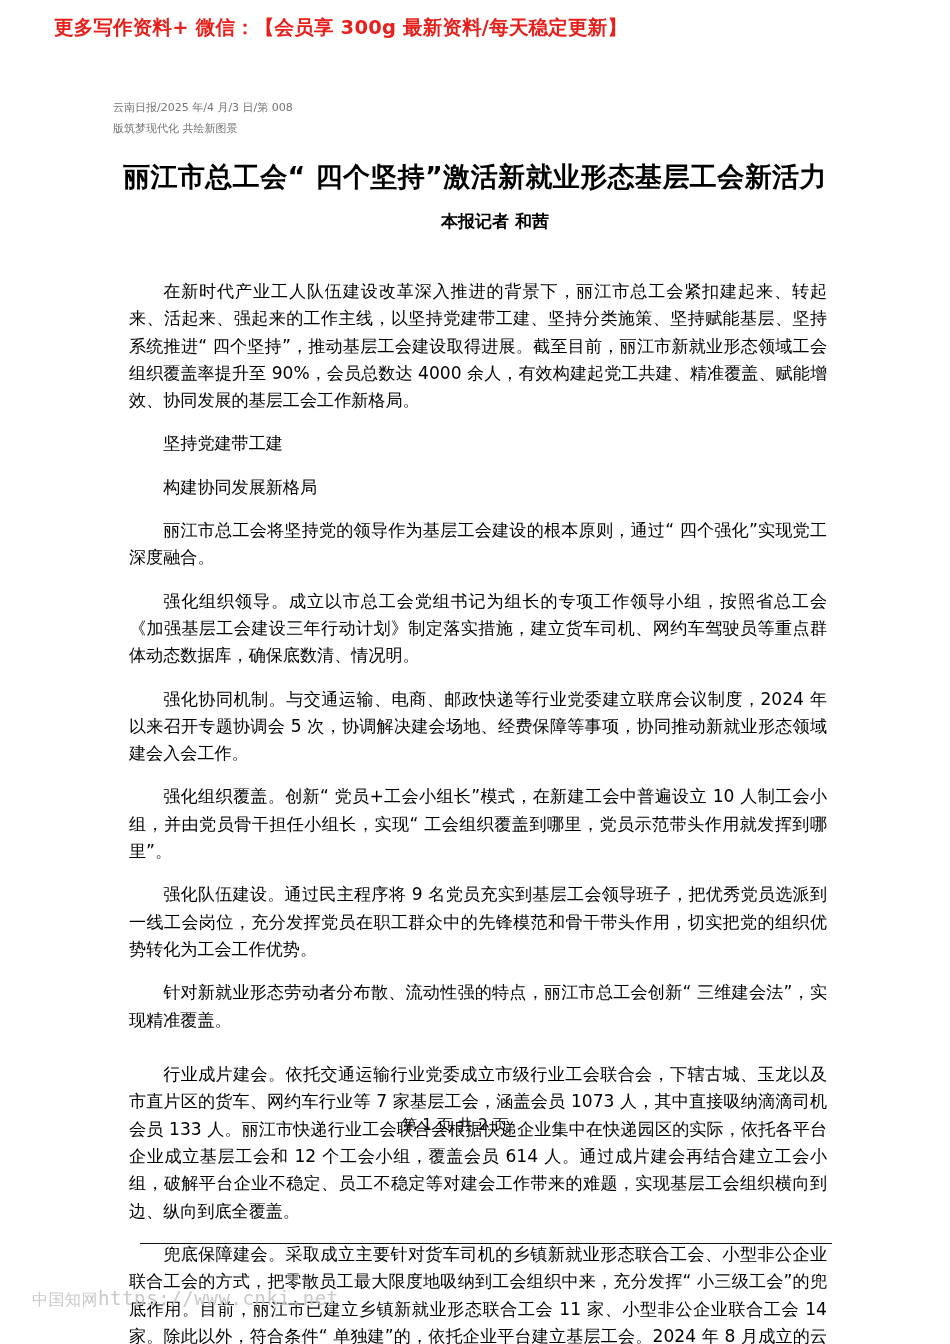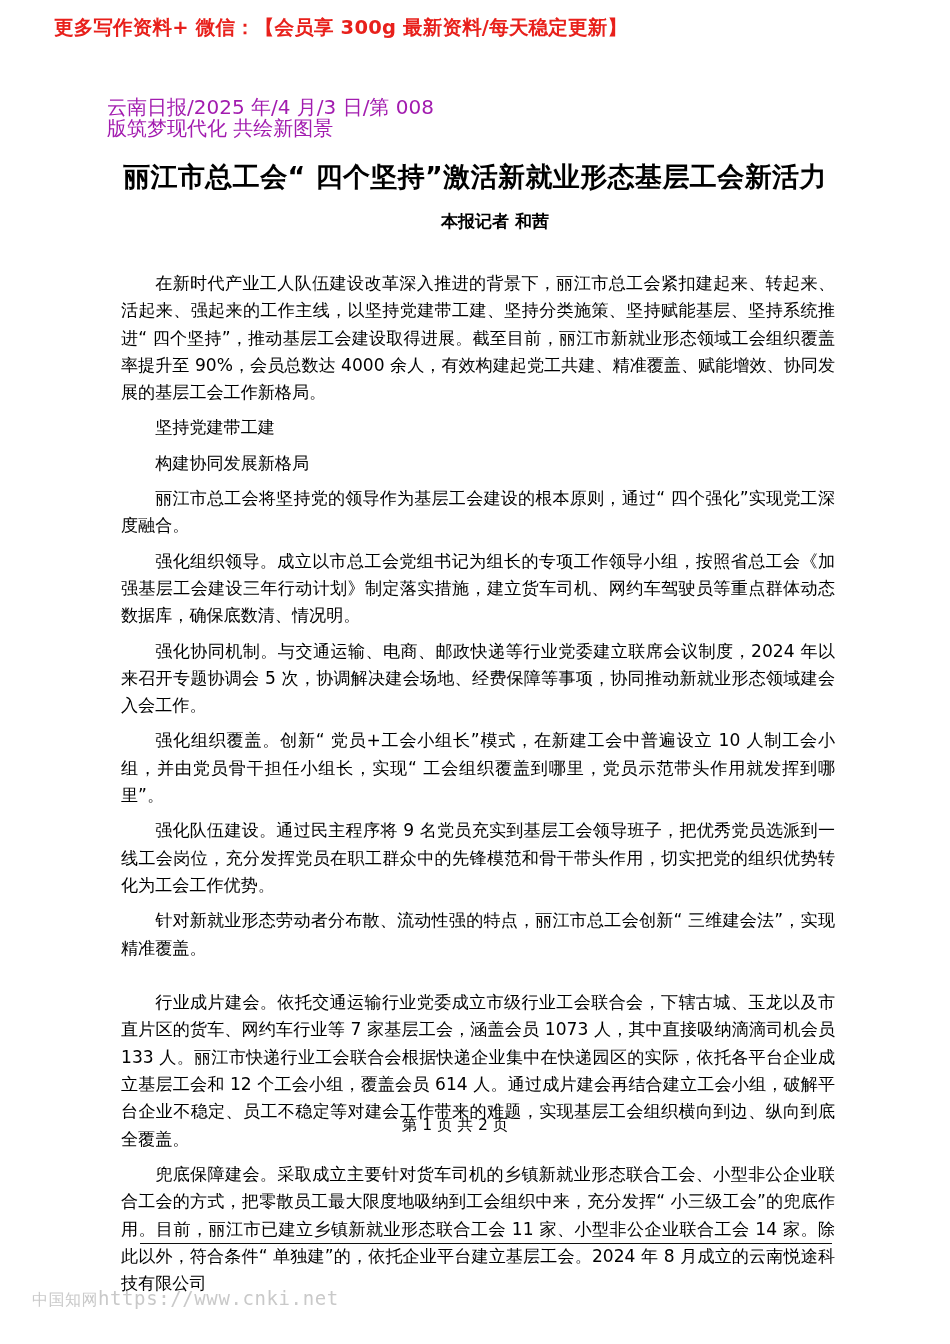--- a/index.html
+++ b/index.html
@@ -31,25 +31,25 @@
     font-size: 19.5px;
     font-weight: bold;
     color: #e8201b;
     letter-spacing: 0.2px;
     white-space: nowrap;
   }
 
   
   .masthead {
     position: absolute;
-    left: 107px;
+    left: 113px;
     top: 97px;
-    font-size: 20px;
+    font-size: 11px;
     line-height: 21px;
-    color: #a21caf;
+    color: #737373;
     white-space: nowrap;
   }
   .masthead .line2 { display: block; }
 
   
   .headline {
     position: absolute;
     left: 0;
     right: 0;
     top: 159px;
@@ -79,21 +79,21 @@
     left: 113px;
     top: 262px;
     width: 730px;
     font-size: 17.1px;
     line-height: 27.3px;
     text-align: justify;
     text-justify: inter-ideograph;
     color: #000;
   }
   .body-text p {
-    margin: 8px;
+    margin: 16px;
     text-indent: 2em;
     text-align: justify;
   }
   .body-text p.spacer-after {
     margin-bottom: 27.3px;
   }
 
   
   .page-footer {
     position: absolute;

